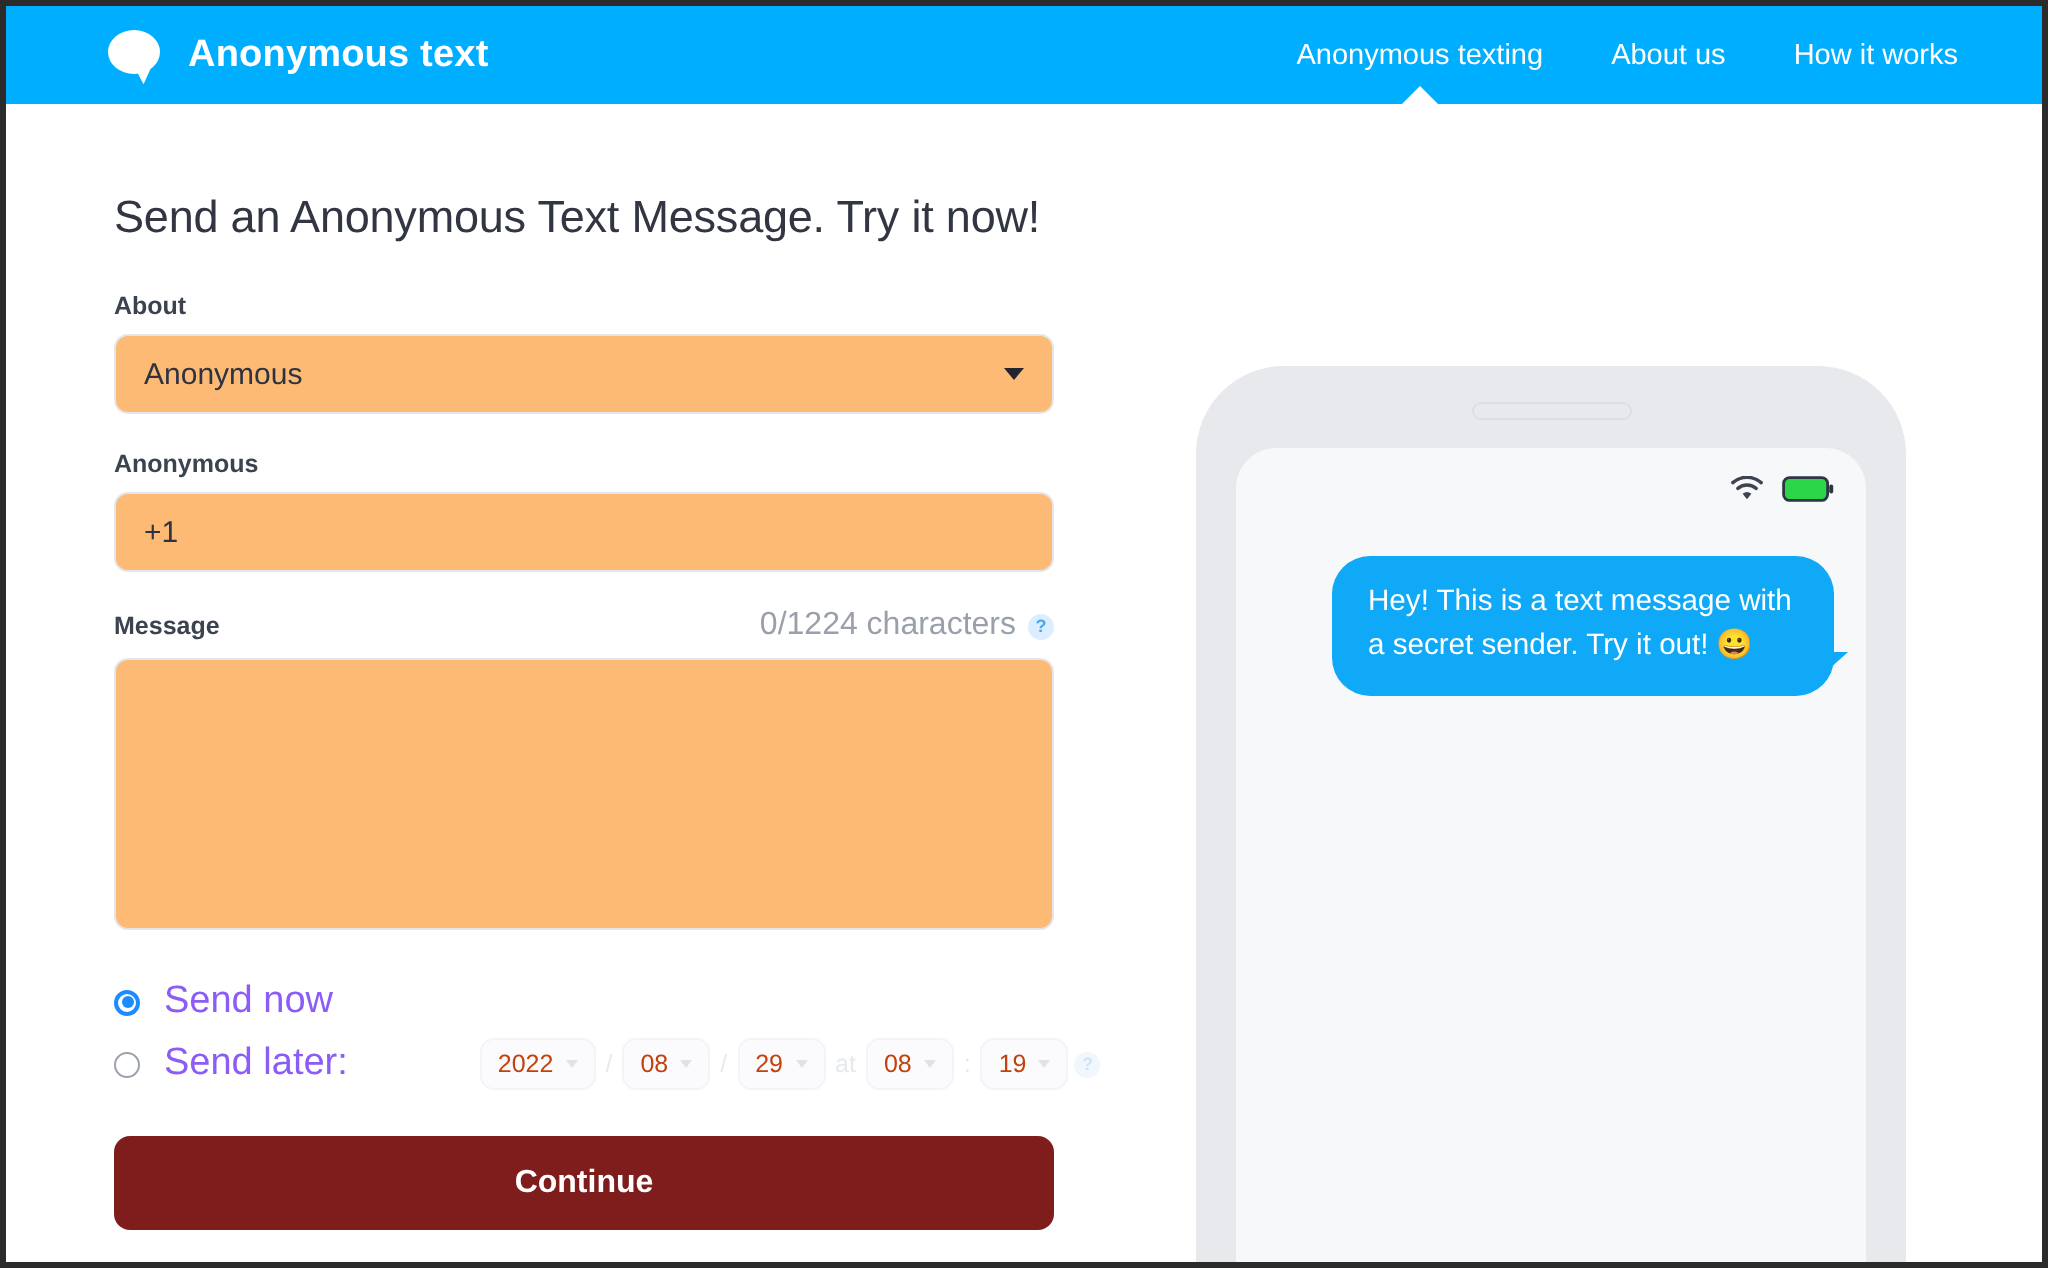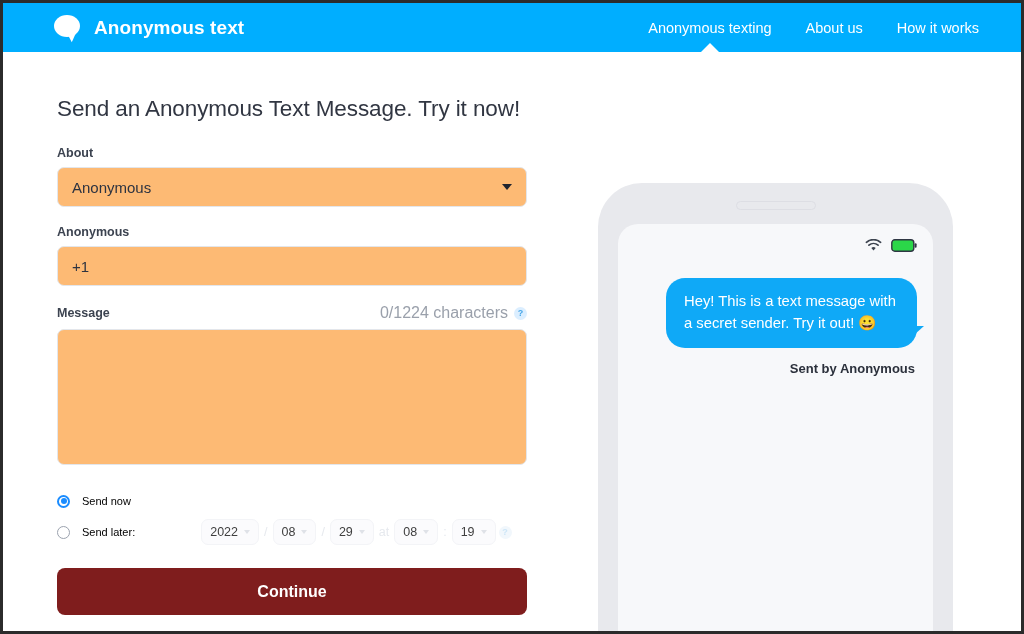--- a/index.html
+++ b/index.html
@@ -244,43 +244,43 @@
     content: "";
     position: absolute;
     width: 6px; height: 6px;
     border-radius: 50%;
     background: #1a8cff;
     left: 50%; top: 50%;
     transform: translate(-50%, -50%);
   }
 
   .radio-label {
-    font-size: 11px;
-    color: #000000;
+    font-size: 19px;
+    color: #8b5cf6;
     cursor: pointer;
   }
 
   .datetime {
     display: flex;
     align-items: center;
     margin-left: 66px;
     gap: 3px;
   }
 
   .dt-pill {
     border: 1px solid #f3f4f7;
     background: #fbfbfd;
     border-radius: 7px;
     height: 26px;
     padding: 0 8px;
     display: flex;
     align-items: center;
     gap: 6px;
     font-size: 12.5px;
-    color: #404040;
+    color: #c2410c;
     cursor: pointer;
   }
   .dt-caret {
     width: 0; height: 0;
     border-left: 3.5px solid transparent;
     border-right: 3.5px solid transparent;
     border-top: 4.5px solid #dfe2e8;
   }
   .dt-sep {
     font-size: 12.5px;
@@ -540,19 +540,18 @@
                 <rect x="0.8" y="0.8" width="22" height="11.4" rx="3" fill="#2BD649" stroke="#2f3643" stroke-width="1.4"></rect>
                 <rect x="23.6" y="4.2" width="2" height="4.6" rx="1" fill="#2f3643"></rect>
               </svg>
             </span>
           </div>
 
           <div class="bubble-wrap">
             <div class="bubble">Hey! This is a text message with a secret sender. Try it out! 😀</div>
           </div>
 
-          <div class="sent-by">Sent by Anonymous</div>
         </div>
       </div>
     </div>
 
   </div>
 </div>
 
 </body></html>

